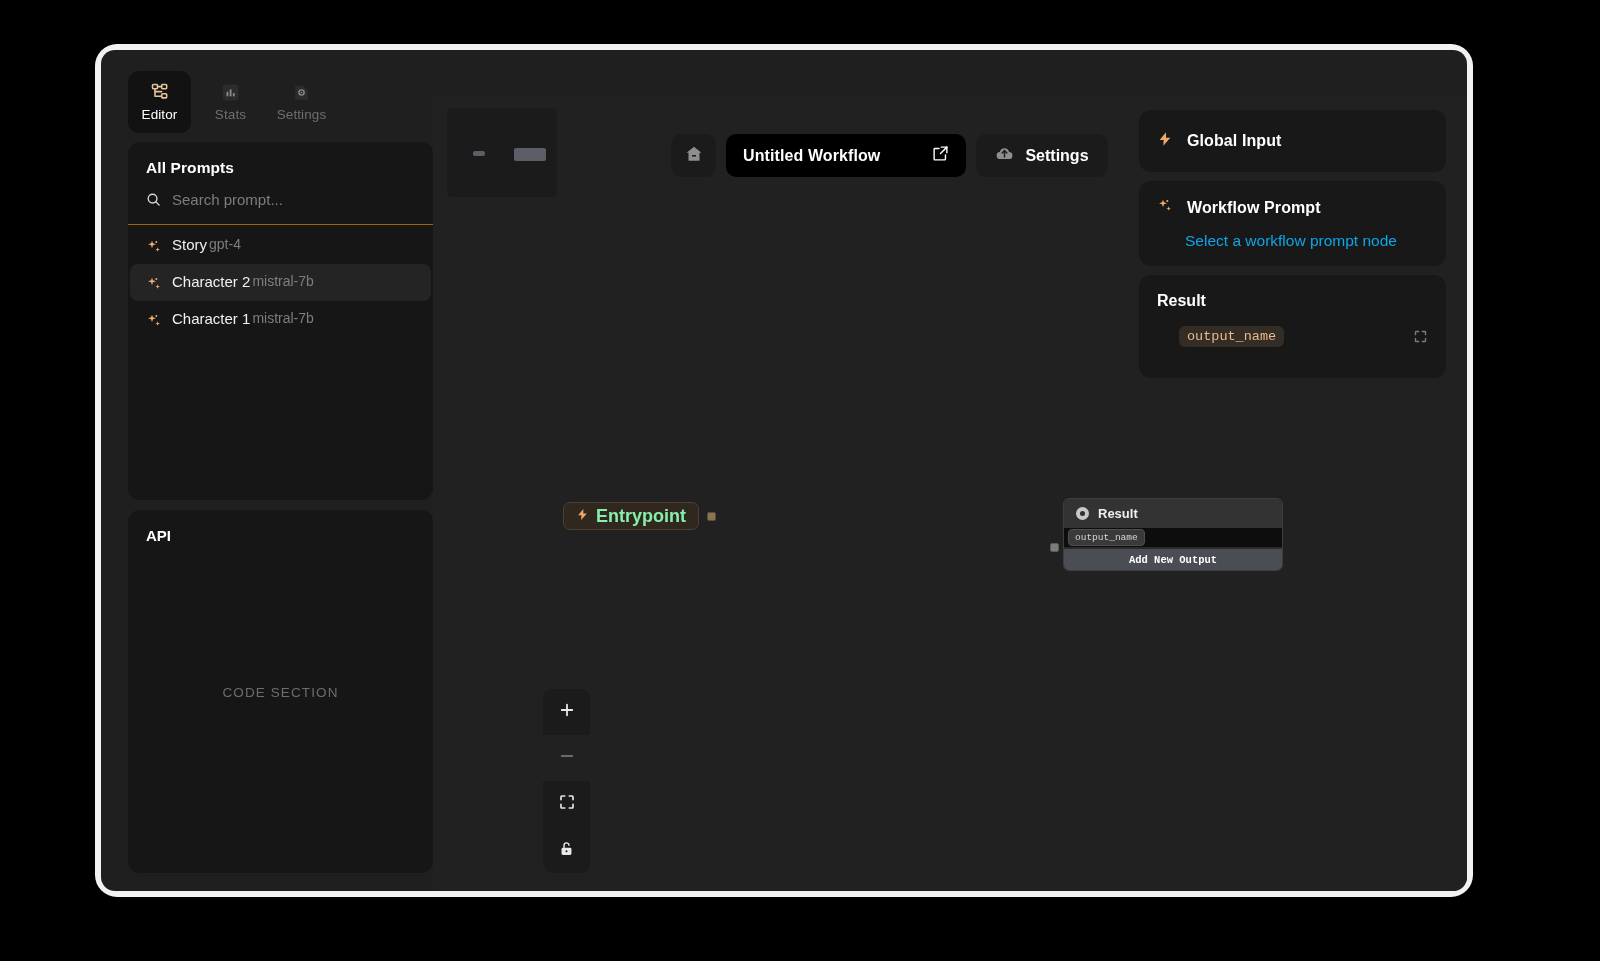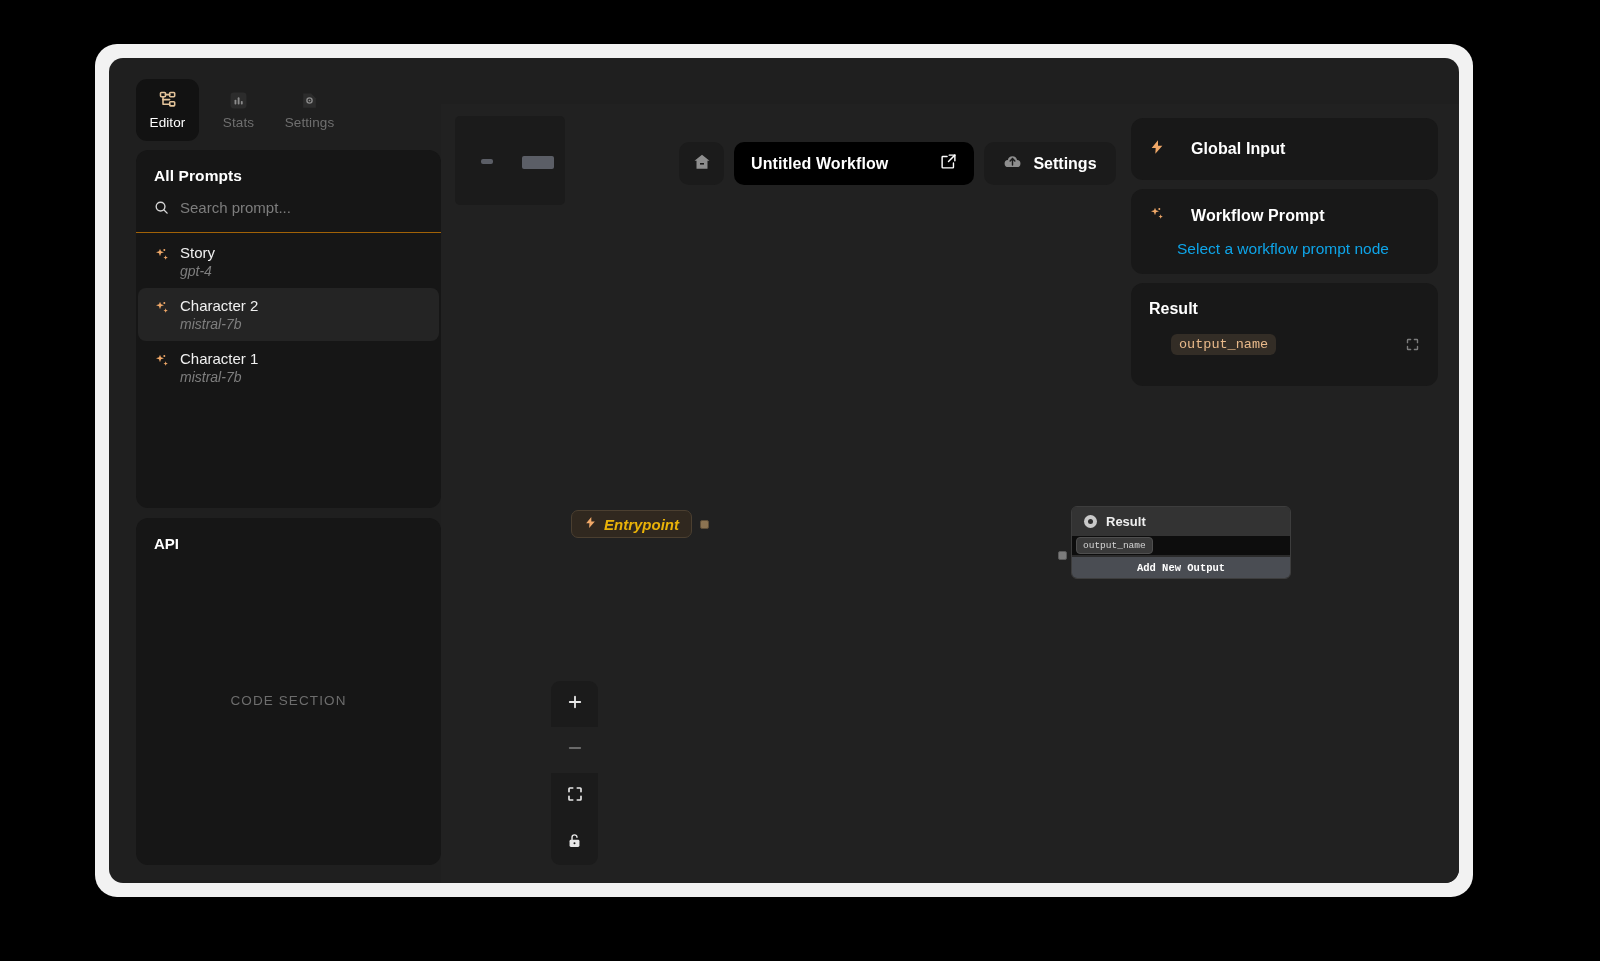--- a/index.html
+++ b/index.html
@@ -14,21 +14,21 @@
 
   
   #app-frame {
     position: absolute;
     left: 95px;
     top: 44px;
     width: 1378px;
     height: 853px;
     background: #f2f2f2;
     border-radius: 22px;
-    padding: 14px;
+    padding: 6px;
     box-shadow: 0 0 30px rgba(0,0,0,0.6);
   }
   #app-window {
     width: 100%;
     height: 100%;
     background: #1f1f1f;
     border-radius: 14px;
     position: relative;
     overflow: hidden;
   }
@@ -118,23 +118,23 @@
     display: flex;
     align-items: flex-start;
     gap: 10px;
     padding: 9px 16px 9px 16px;
     margin: 0 2px;
     border-radius: 8px;
     cursor: pointer;
   }
   .prompt-item.selected { background: #242424; }
   .prompt-item .picon { width: 16px; height: 16px; margin-top: 3px; flex:0 0 auto;}
-  .prompt-texts { display: flex; flex-direction: column; gap: 2px; }
+  .prompt-texts { display: flex; flex-direction: row; gap: 2px; }
   .prompt-name { font-size: 15px; color: #f0f0f0; }
-  .prompt-model { font-size: 14px; color: #7e7e7e; font-style: italic; }
+  .prompt-model { font-size: 14px; color: #7e7e7e; }
 
   #api-panel {
     background: #161616;
     border-radius: 12px;
     flex: 1;
     position: relative;
     overflow: hidden;
   }
   #api-title {
     font-size: 15px;
@@ -236,21 +236,21 @@
     background: #30281f;
     border: 1px solid #4b3f30;
     border-radius: 7px;
     height: 28px;
     display: flex;
     align-items: center;
     gap: 7px;
     padding: 0 12px;
     cursor: grab;
   }
-  #entrypoint-label { font-size: 15px; color: #eab308; font-weight: bold; font-style: italic; }
+  #entrypoint-label { font-size: 18px; color: #86efac; font-weight: bold; }
   .handle-square {
     width: 9px; height: 9px;
     background: #8b7352;
     border: 1px solid #5e4e38;
     border-radius: 2px;
     cursor: crosshair;
   }
   .handle-square.gray {
     background: #7c7c7c;
     border-color: #5a5a5a;
@@ -357,21 +357,21 @@
     z-index: 6;
   }
   .rpanel {
     background: #181818;
     border-radius: 12px;
     padding: 17px 18px;
   }
   .rhead {
     display: flex;
     align-items: center;
-    gap: 26px;
+    gap: 14px;
   }
   .rtitle {
     font-size: 16px;
     font-weight: bold;
     color: #ffffff;
     letter-spacing: .1px;
   }
   #global-input-panel { height: 62px; display: flex; align-items: center; }
   #workflow-prompt-panel { height: 85px; }
   #workflow-prompt-empty {

